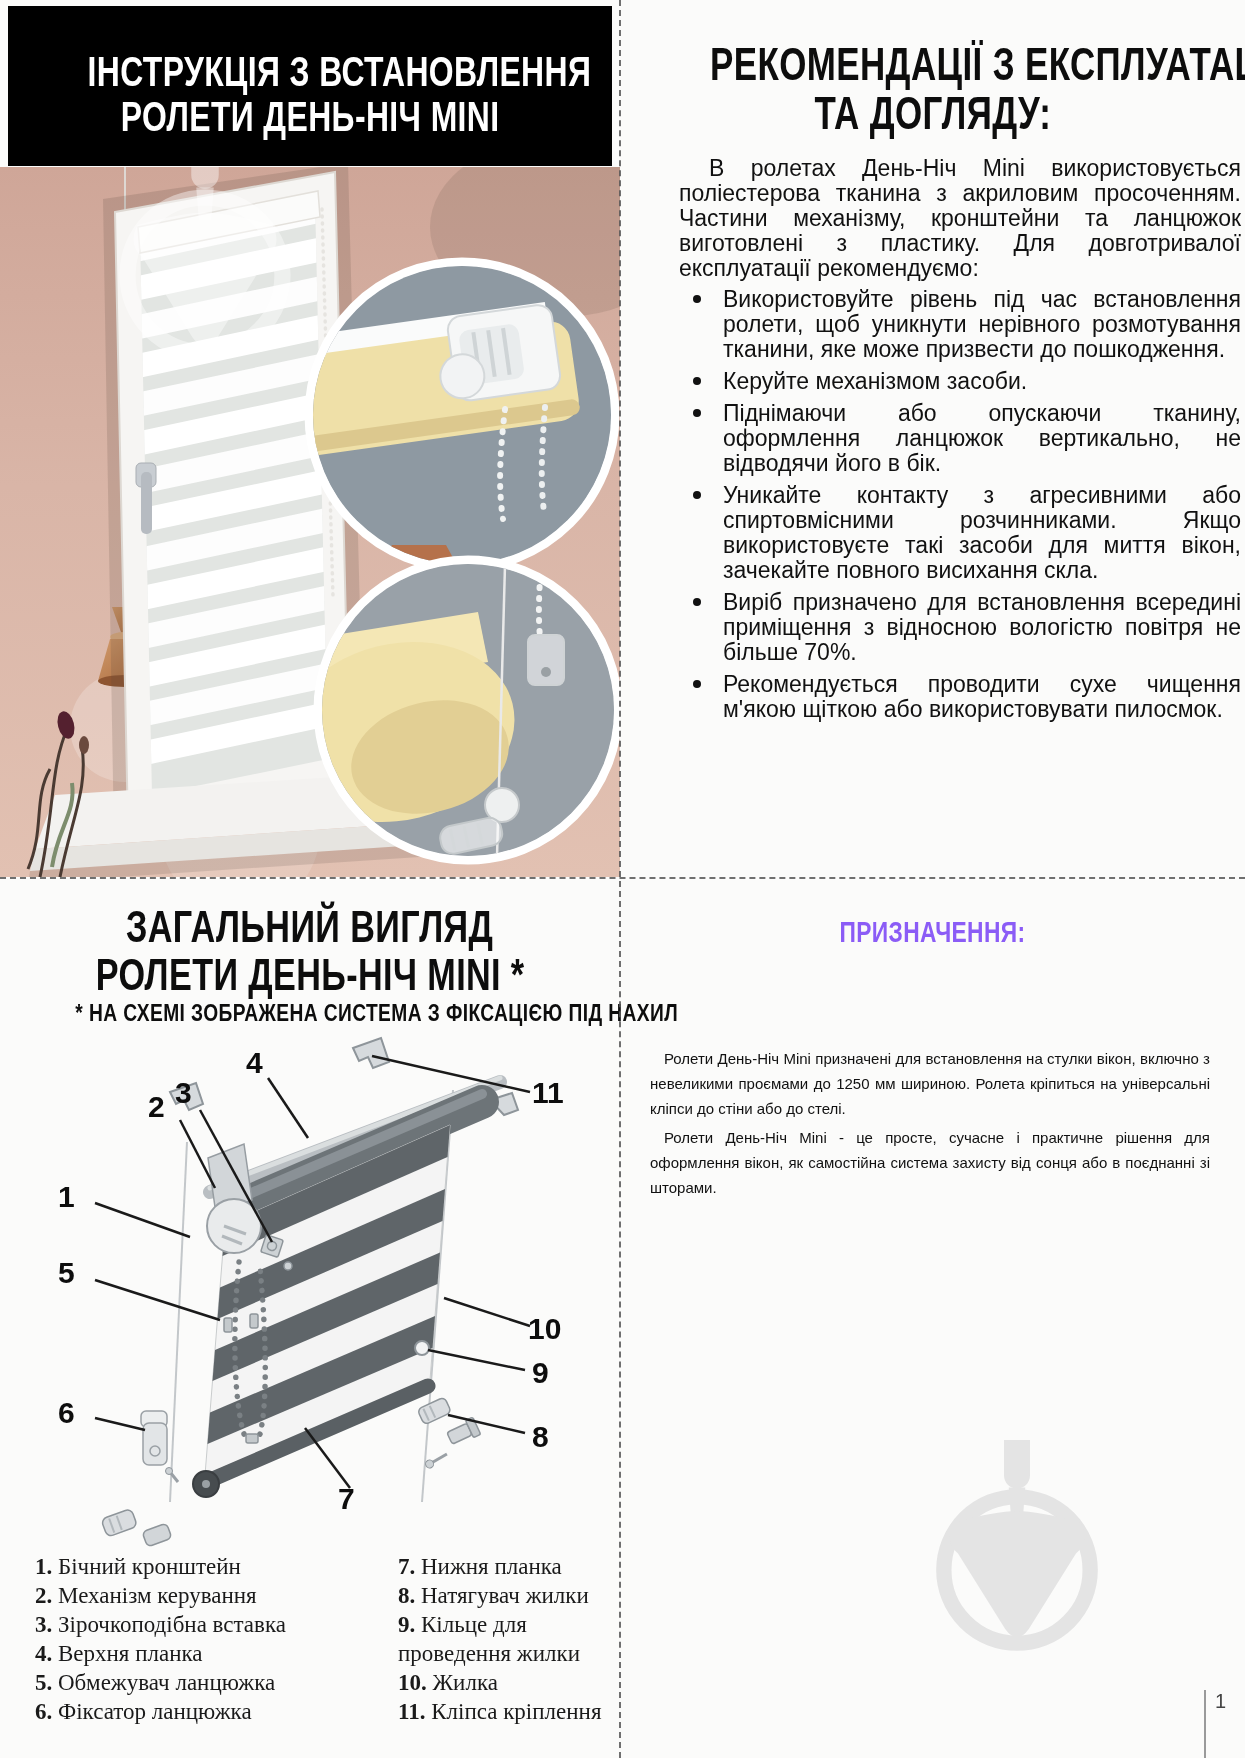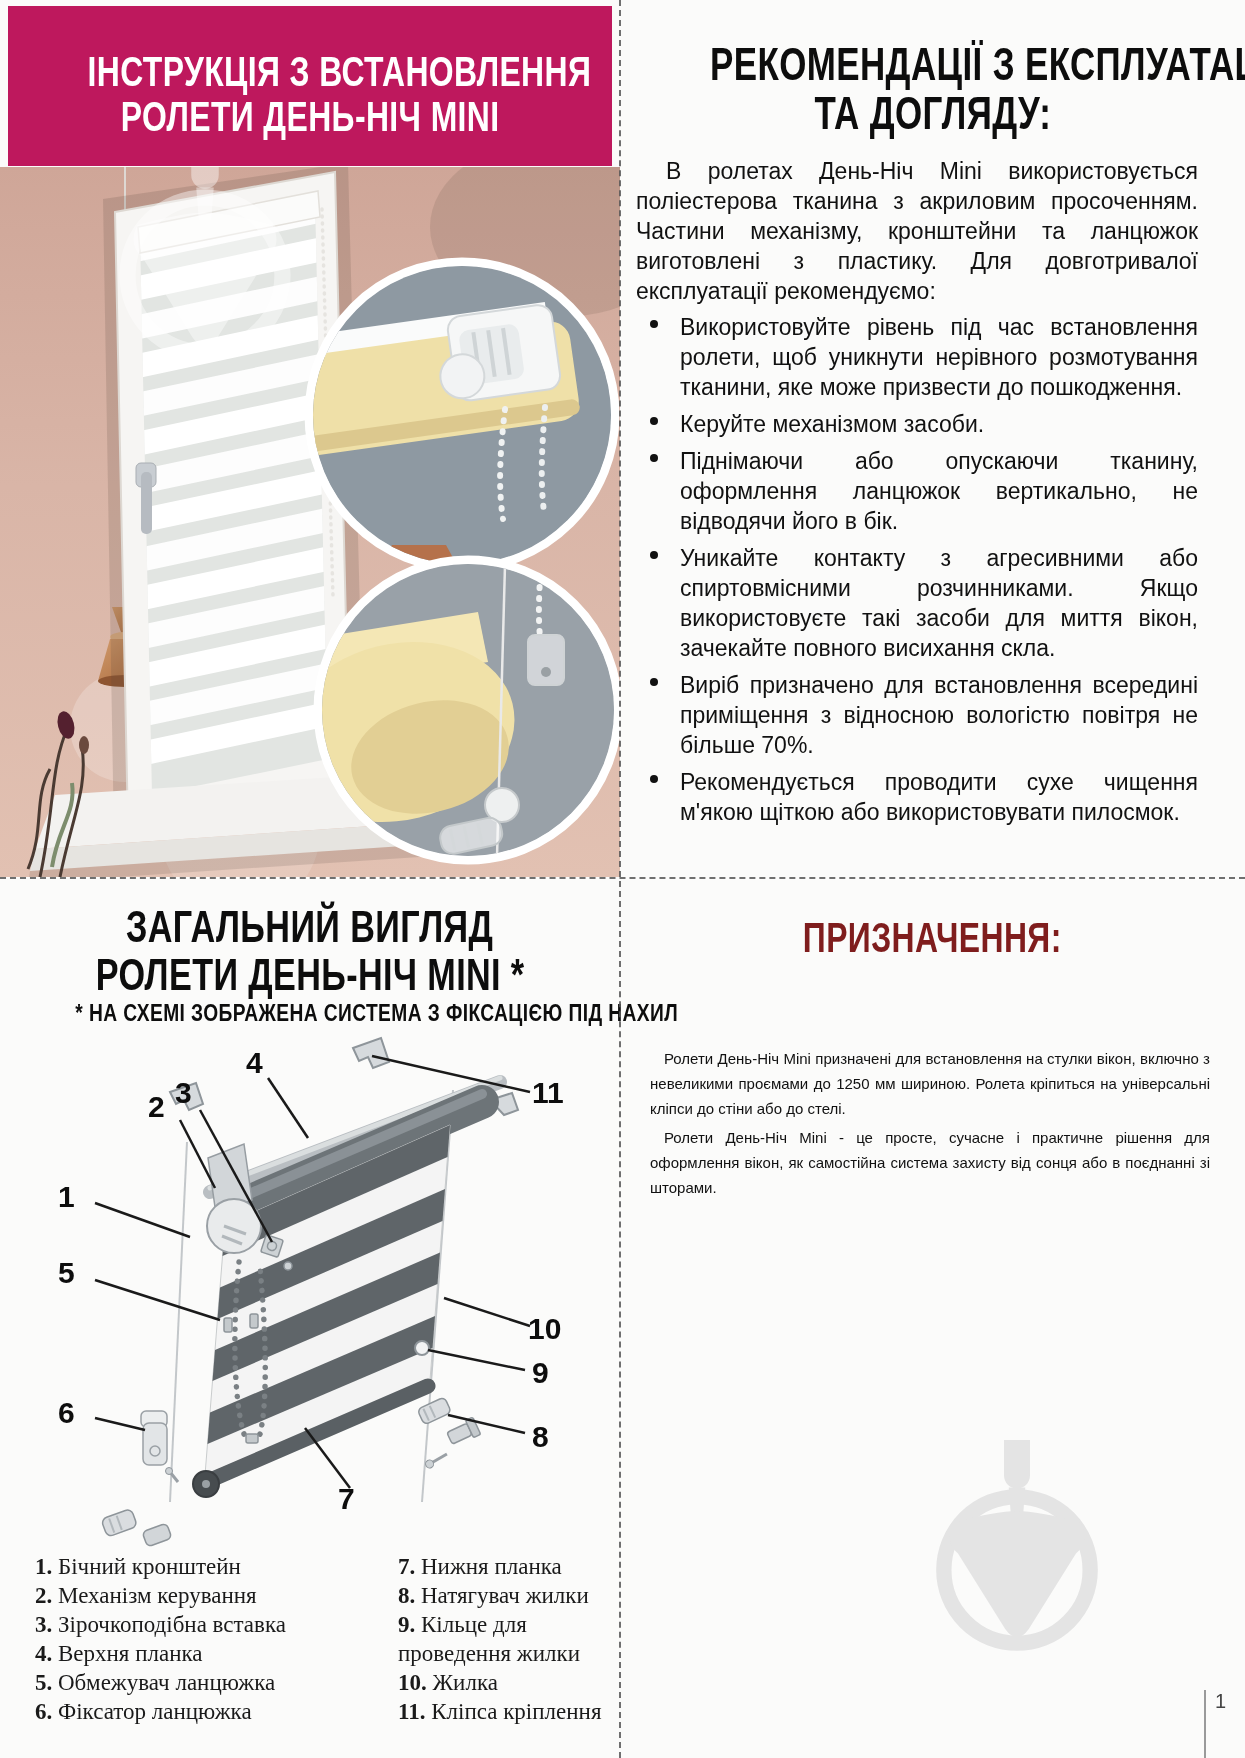--- a/index.html
+++ b/index.html
@@ -11,31 +11,31 @@
   
   .vdiv{position:absolute;left:619px;top:0;height:1758px;border-left:2px dashed #575757;opacity:.85;}
   .hdiv{position:absolute;left:0;top:877px;width:1245px;border-top:2px dashed #575757;opacity:.85;}
 
   
   .hline{text-align:center;white-space:nowrap;line-height:1.06;}
   .cond{display:inline-block;transform:scaleX(.76);transform-origin:center;white-space:nowrap;
         font-weight:bold;letter-spacing:.5px;}
 
   
-  .tl-header{position:absolute;left:8px;top:6px;width:604px;height:160px;background:#be185d;
+  .tl-header{position:absolute;left:8px;top:6px;width:604px;height:160px;background:#000000;
              color:#fff;padding-top:0;box-sizing:border-box;}
   .tl-header .hline{font-size:42px;}
   .tl-header .pad{padding-top:44px;}
 
   
   .photo{position:absolute;left:0;top:167px;width:620px;height:710px;}
 
   
   .rec-title{position:absolute;left:620px;top:40px;width:625px;font-size:46px;color:#0d0d0d;}
-  .rec-body{position:absolute;left:636px;top:156px;width:562px;font-size:23px;line-height:30px;
+  .rec-body{position:absolute;left:679px;top:156px;width:562px;font-size:23px;line-height:25px;
             text-align:justify;}
   .rec-body p{margin:0 0 6px 0;text-indent:30px;}
   .bullet-item{position:relative;padding-left:44px;margin:0 0 7px 0;}
   .bullet-item .dot{position:absolute;left:14px;top:8px;width:8px;height:8px;border-radius:50%;
                     background:#111;}
 
   
   .ov-title{position:absolute;left:0;top:903px;width:620px;font-size:45px;color:#0d0d0d;}
   .ov-sub{position:absolute;left:0;top:1000px;width:676px;font-size:24px;color:#0d0d0d;}
   .ov-sub .cond{transform:scaleX(.8);}
@@ -43,21 +43,21 @@
   .diagram-wrap{position:absolute;left:20px;top:1030px;width:570px;height:520px;}
   .callout{position:absolute;font-weight:bold;font-size:30px;color:#0d0d0d;line-height:1;}
 
   .legend{position:absolute;top:1552px;font-size:23px;line-height:29px;color:#1a1a1a;}
   .legend-left{left:35px;width:300px;}
   .legend-right{left:398px;width:212px;}
   .legend-item{margin:0;font-family:Liberation Serif, serif;}
   .lnum{font-weight:bold;}
 
   
-  .purpose-title{position:absolute;left:620px;top:916px;width:625px;font-size:42px;color:#7f1d1d;}
+  .purpose-title{position:absolute;left:620px;top:916px;width:625px;font-size:30px;color:#8b5cf6;}
   .purpose-body{position:absolute;left:650px;top:1046px;width:560px;font-size:15px;line-height:25px;
                 text-align:justify;}
   .purpose-body p{margin:0 0 4px 0;text-indent:14px;}
 
   
   .wm-br{position:absolute;left:917px;top:1440px;color:#e4e4e4;}
   .pagenum{position:absolute;left:1204px;top:1690px;height:68px;border-left:2px solid #9a9a9a;
            padding-left:9px;font-size:20px;color:#444;}
 </style>
 </head>

